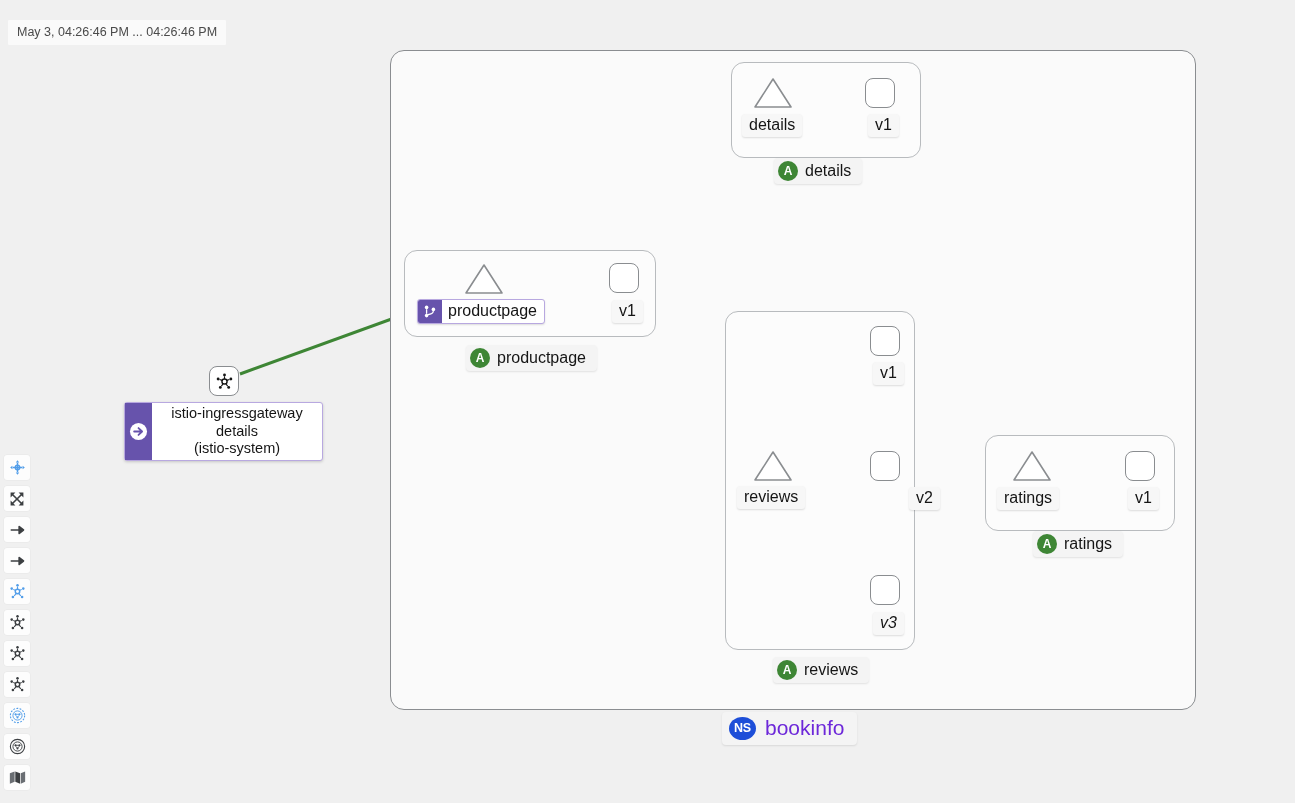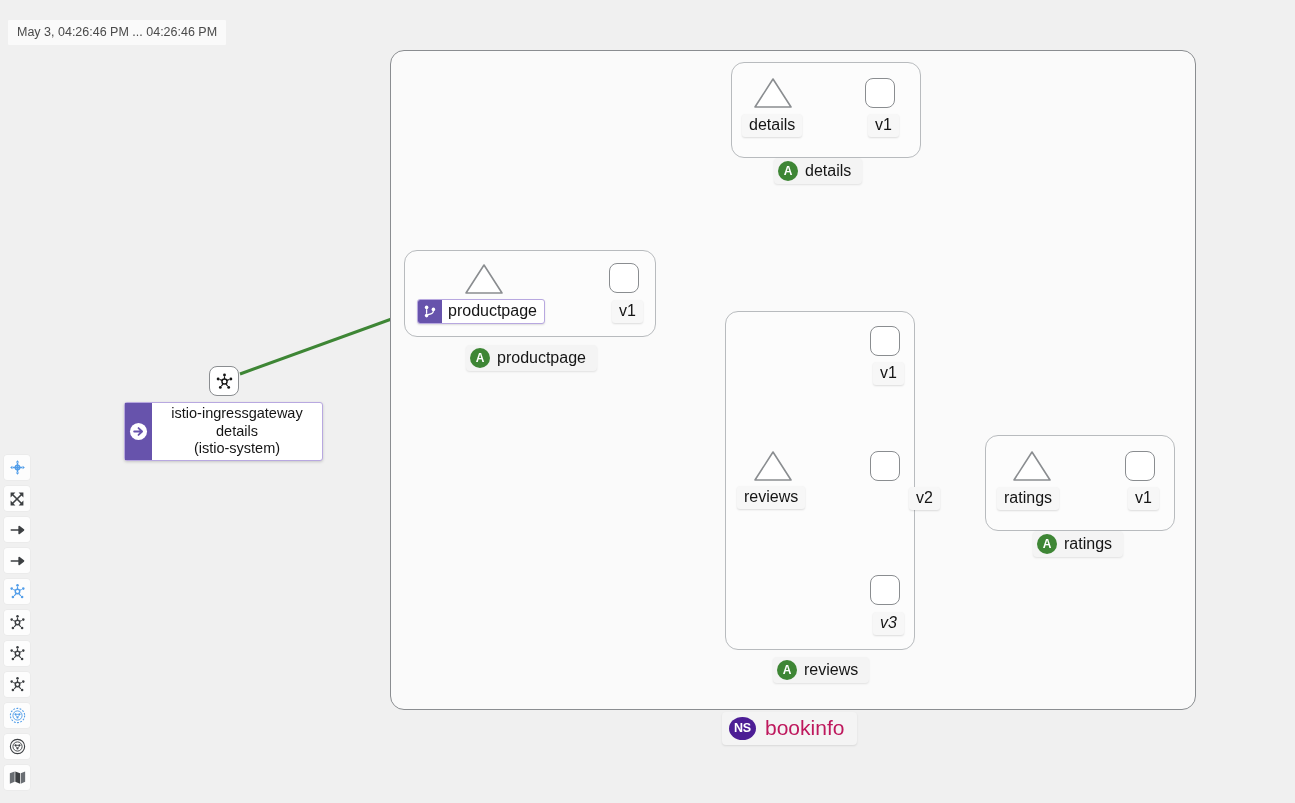--- a/index.html
+++ b/index.html
@@ -50,26 +50,26 @@
   .ns-badge {
     position: absolute; left: 722px; top: 712px;
     background: #f4f4f4;
     border-radius: 4px;
     padding: 4px 13px 5px 7px;
     display: flex; align-items: center; gap: 9px;
     box-shadow: 0 1px 2px rgba(0,0,0,0.10);
   }
   .ns-badge .chip {
     width: 27px; height: 23px; border-radius: 50%;
-    background: #4c1d95; color: #fff;
+    background: #1d4ed8; color: #fff;
     font-size: 12.5px; font-weight: bold;
     display: flex; align-items: center; justify-content: center;
     letter-spacing: -0.3px;
   }
-  .ns-badge .txt { font-size: 21px; color: #be185d; }
+  .ns-badge .txt { font-size: 21px; color: #6d28d9; }
 
   
   .app-box {
     position: absolute;
     background: #fcfcfc;
     border: 1.2px solid #b8bbbe;
     border-radius: 13px;
     box-sizing: border-box;
   }
   .app-badge {

